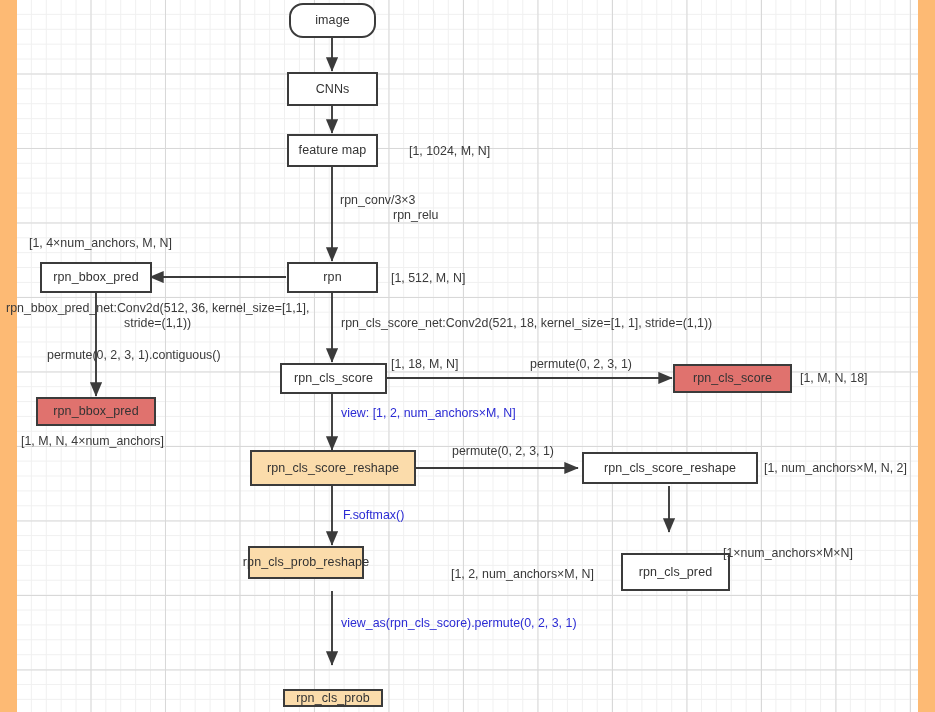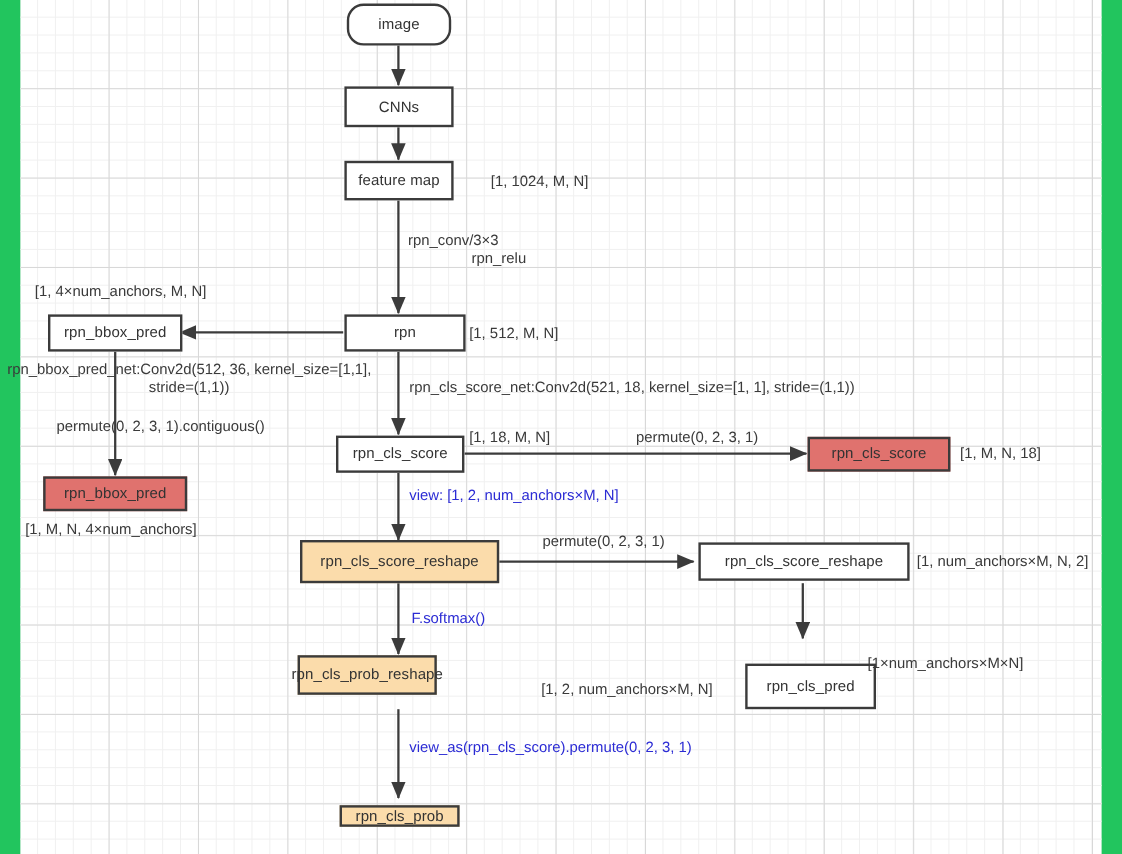--- a/index.html
+++ b/index.html
@@ -5,21 +5,21 @@
   html, body {
     margin: 0;
     padding: 0;
     background: #f0f0f0;
   }
   #canvas {
     position: relative;
     width: 935px;
     height: 712px;
     overflow: hidden;
-    background: #22c55e;
+    background: #fdba74;
     font-family: "Liberation Sans", sans-serif;
   }
   
   #grid {
     position: absolute;
     left: 17px;
     top: 0px;
     width: 901px;
     height: 712px;
     background-color: #ffffff;
@@ -111,39 +111,39 @@
       <path d="M332,591 L332,665"></path>
     </g>
   </svg>
 
   <div class="node rounded" style="left:289px; top:3px; width:87px; height:35px;">image</div>
 
   <div class="node" style="left:287px; top:72px; width:91px; height:34px;">CNNs</div>
 
   <div class="node" style="left:287px; top:134px; width:91px; height:33px;">feature map</div>
 
-  <div class="node" style="left:287px; top:262px; width:101px; height:31px;">rpn</div>
+  <div class="node" style="left:287px; top:262px; width:91px; height:31px;">rpn</div>
 
   <div class="node" style="left:40px; top:262px; width:112px; height:31px;">rpn_bbox_pred</div>
 
   <div class="node red" style="left:36px; top:397px; width:120px; height:29px;">rpn_bbox_pred</div>
 
   <div class="node" style="left:280px; top:363px; width:107px; height:31px;">rpn_cls_score</div>
 
   <div class="node red" style="left:673px; top:364px; width:119px; height:29px;">rpn_cls_score</div>
 
   <div class="node orange" style="left:250px; top:450px; width:166px; height:36px;">rpn_cls_score_reshape</div>
 
   <div class="node" style="left:582px; top:452px; width:176px; height:32px;">rpn_cls_score_reshape</div>
 
   <div class="node" style="left:621px; top:553px; width:109px; height:38px;">rpn_cls_pred</div>
 
   <div class="node orange" style="left:248px; top:546px; width:116px; height:33px;">rpn_cls_prob_reshape</div>
 
-  <div class="node orange" style="left:283px; top:671px; width:100px; height:18px;">rpn_cls_prob</div>
+  <div class="node orange" style="left:283px; top:689px; width:100px; height:18px;">rpn_cls_prob</div>
 
   <div class="lbl" style="left:389px; top:144px;padding-left:20px;">[1, 1024, M, N]</div>
 
   <div class="lbl" style="left:391px; top:271px;">[1, 512, M, N]</div>
 
   <div class="lbl" style="left:29px; top:236px;">[1, 4×num_anchors, M, N]</div>
 
   <div class="lbl" style="left:21px; top:434px;">[1, M, N, 4×num_anchors]</div>
 
   <div class="lbl" style="left:391px; top:357px;">[1, 18, M, N]</div>

